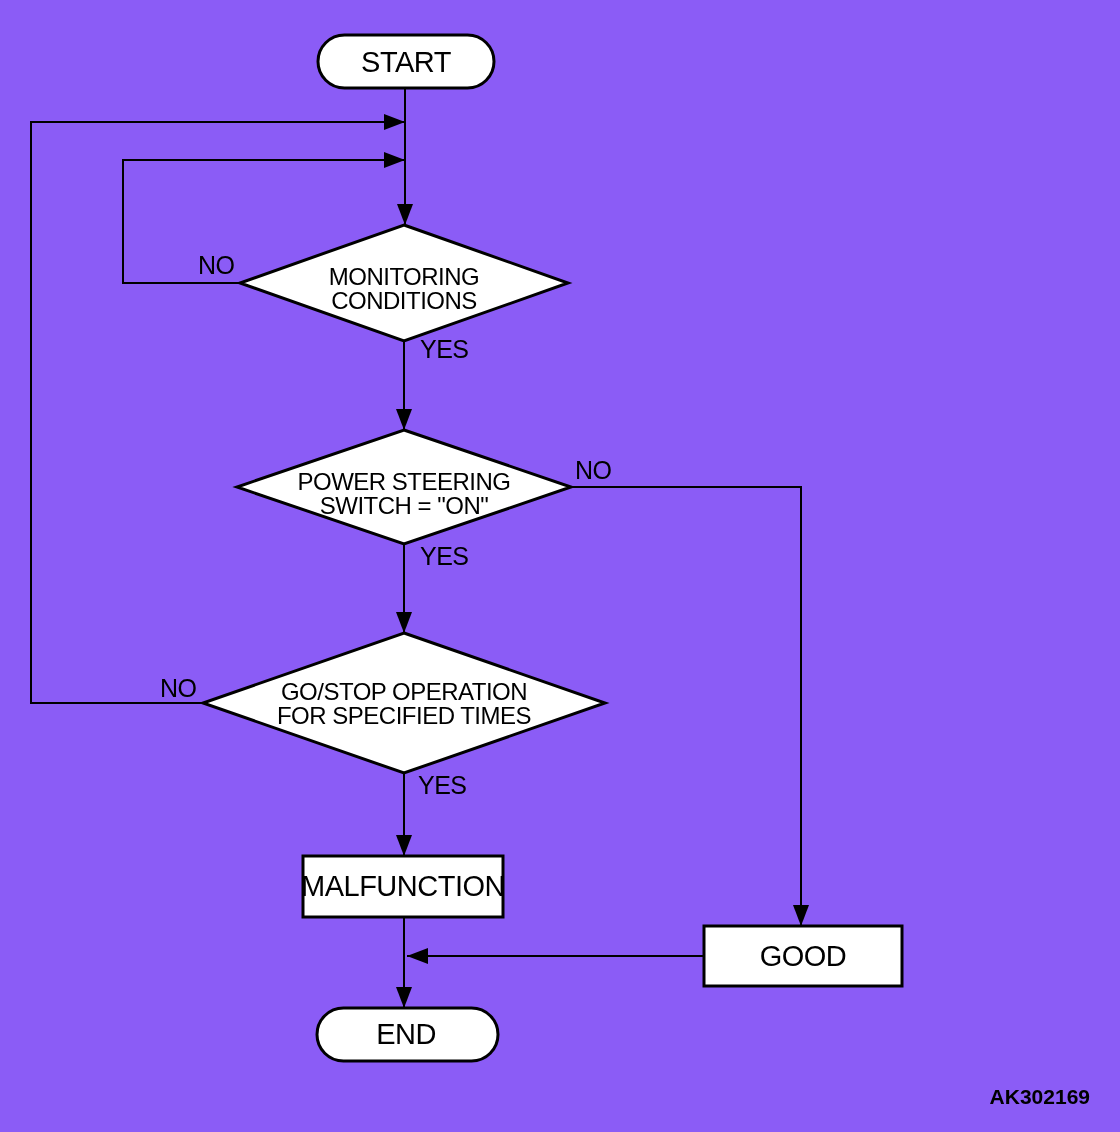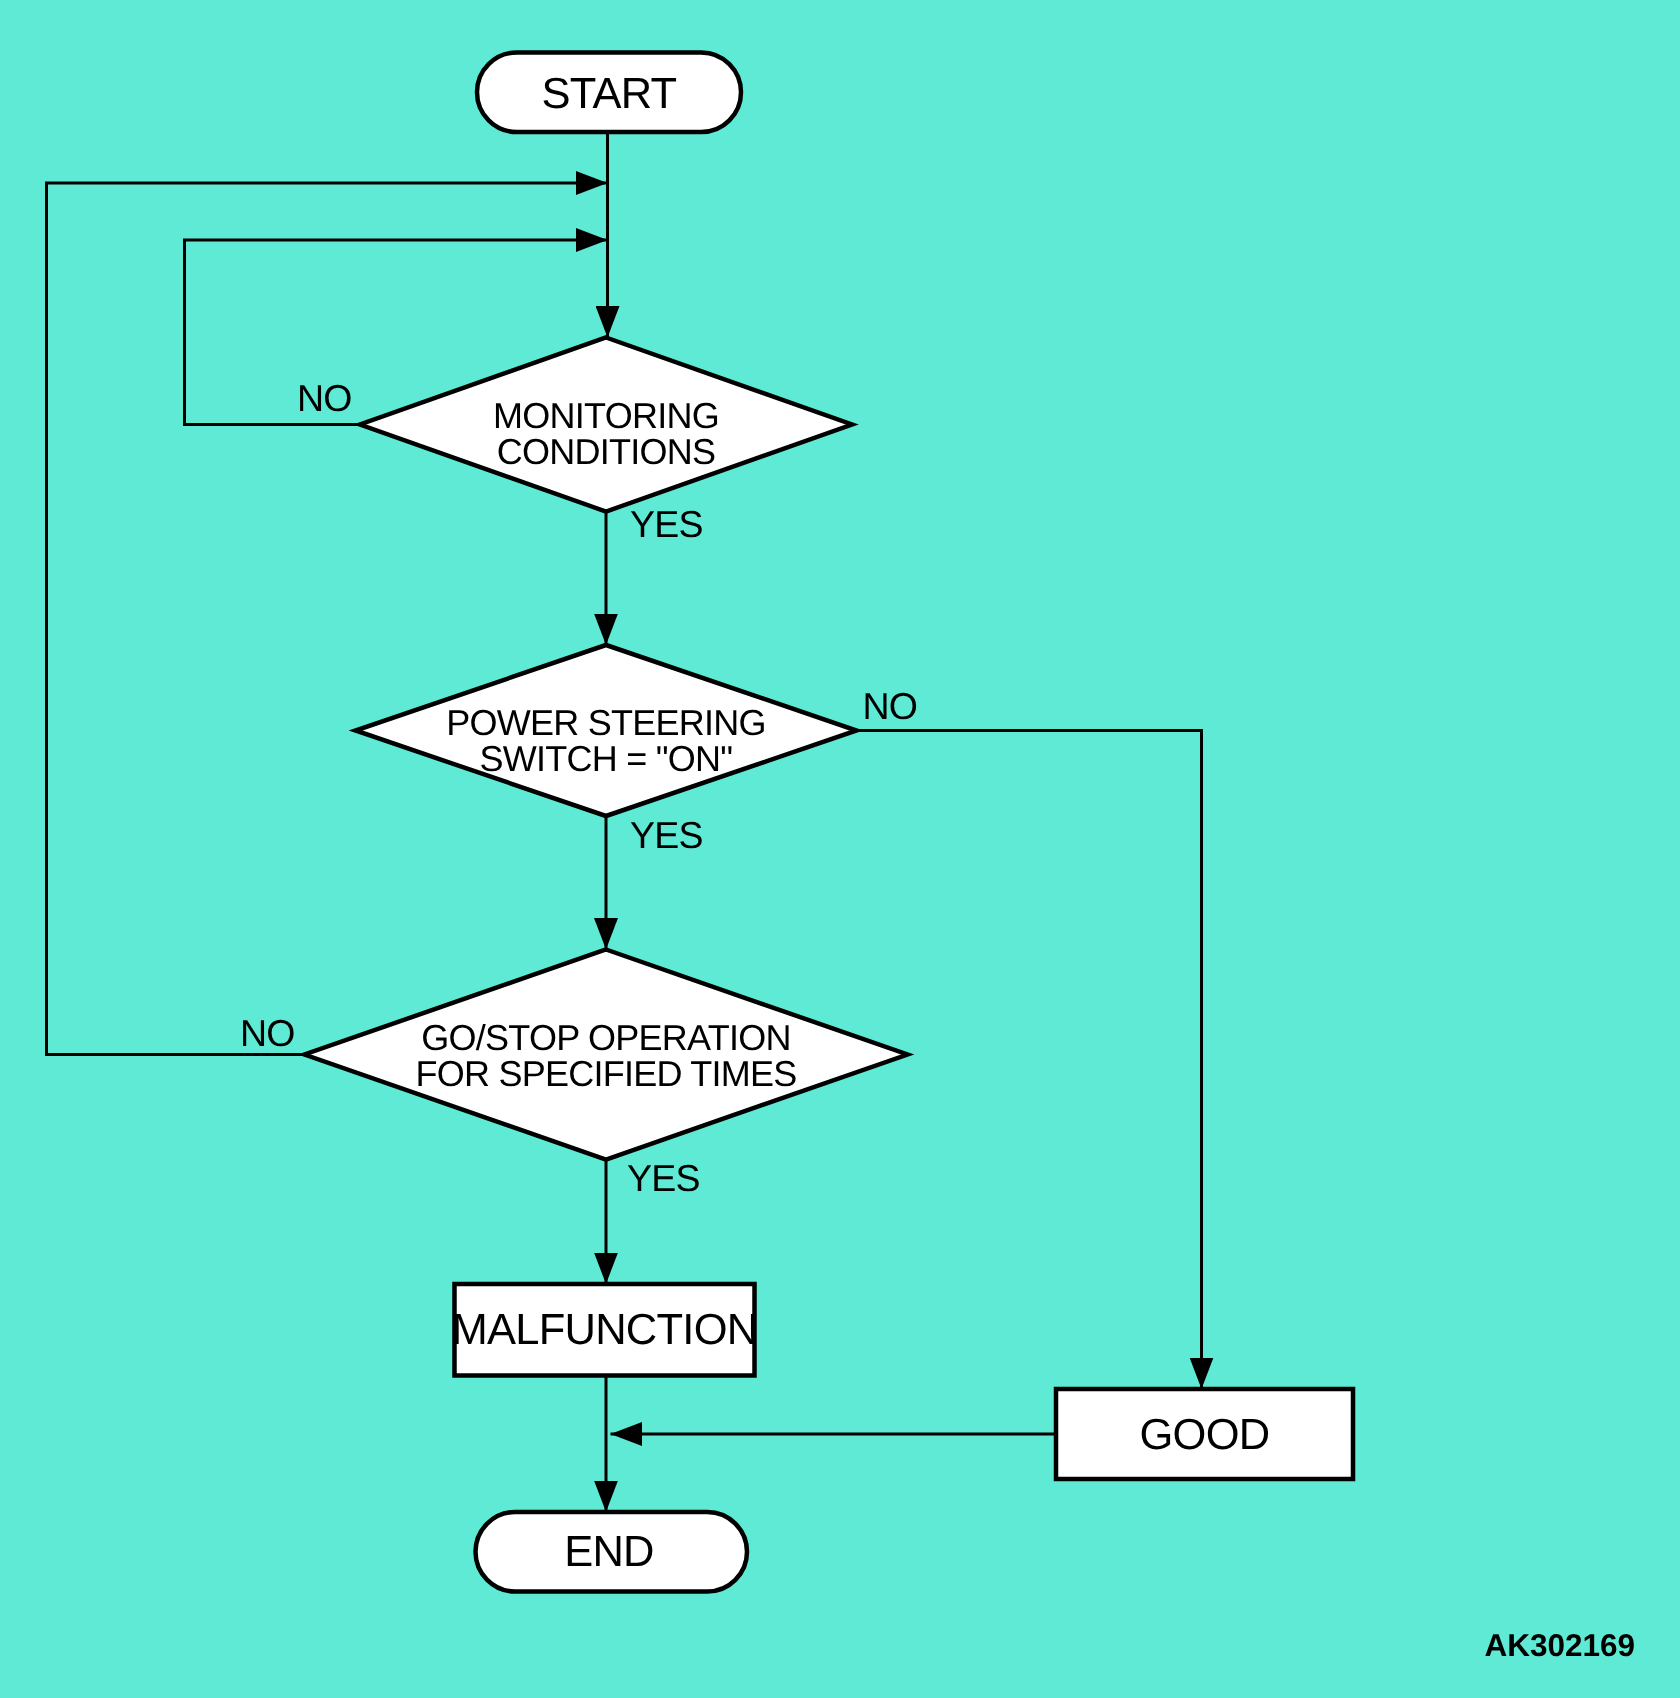--- a/index.html
+++ b/index.html
@@ -3,21 +3,21 @@
 <meta charset="utf-8">
 <style>
   html, body {
     margin: 0;
     padding: 0;
     background: #ffffff;
   }
   .canvas-wrap {
     width: 1120px;
     height: 1132px;
-    background: #5eead4;
+    background: #8b5cf6;
   }
   svg { display: block; }
   .shape {
     fill: #ffffff;
     stroke: #000000;
     stroke-width: 3;
   }
   .edge {
     fill: none;
     stroke: #000000;

